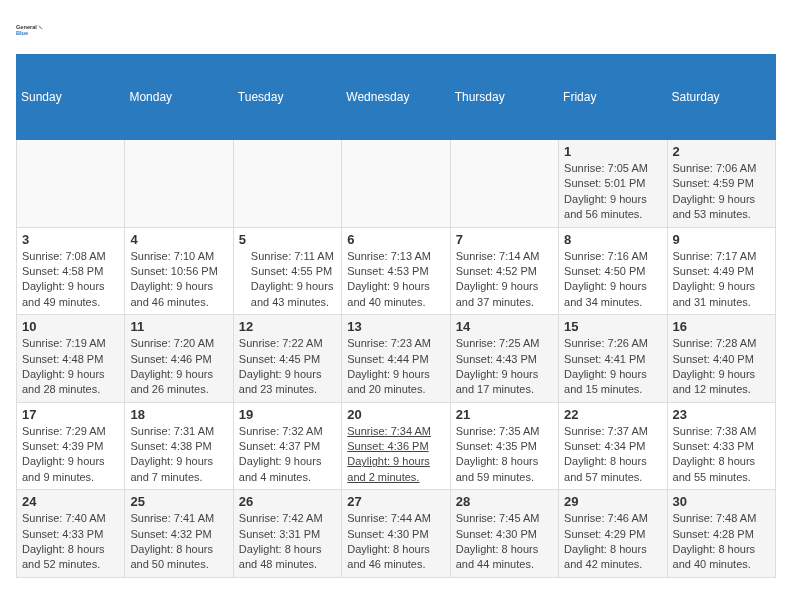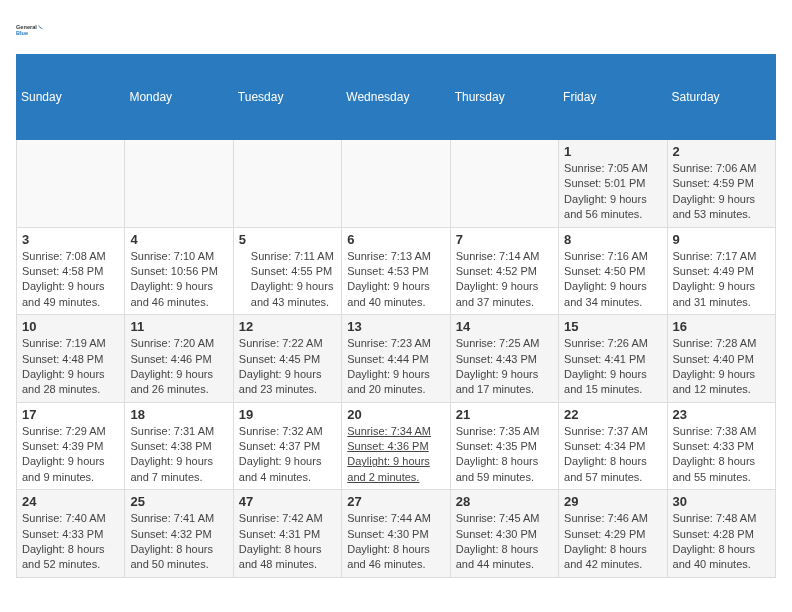--- a/index.html
+++ b/index.html
@@ -261,23 +261,23 @@
 Sunset: 4:33 PM
 Daylight: 8 hours and 52 minutes.</div>
         </td>
         <td class="shaded">
           <span class="day-num">25</span>
           <div class="day-info" style="white-space: pre-line;">Sunrise: 7:41 AM
 Sunset: 4:32 PM
 Daylight: 8 hours and 50 minutes.</div>
         </td>
         <td class="shaded">
-          <span class="day-num">47</span>
+          <span class="day-num">26</span>
           <div class="day-info" style="white-space: pre-line;">Sunrise: 7:42 AM
-Sunset: 4:31 PM
+Sunset: 3:31 PM
 Daylight: 8 hours and 48 minutes.</div>
         </td>
         <td class="shaded">
           <span class="day-num">27</span>
           <div class="day-info" style="white-space: pre-line;">Sunrise: 7:44 AM
 Sunset: 4:30 PM
 Daylight: 8 hours and 46 minutes.</div>
         </td>
         <td class="shaded">
           <span class="day-num">28</span>

